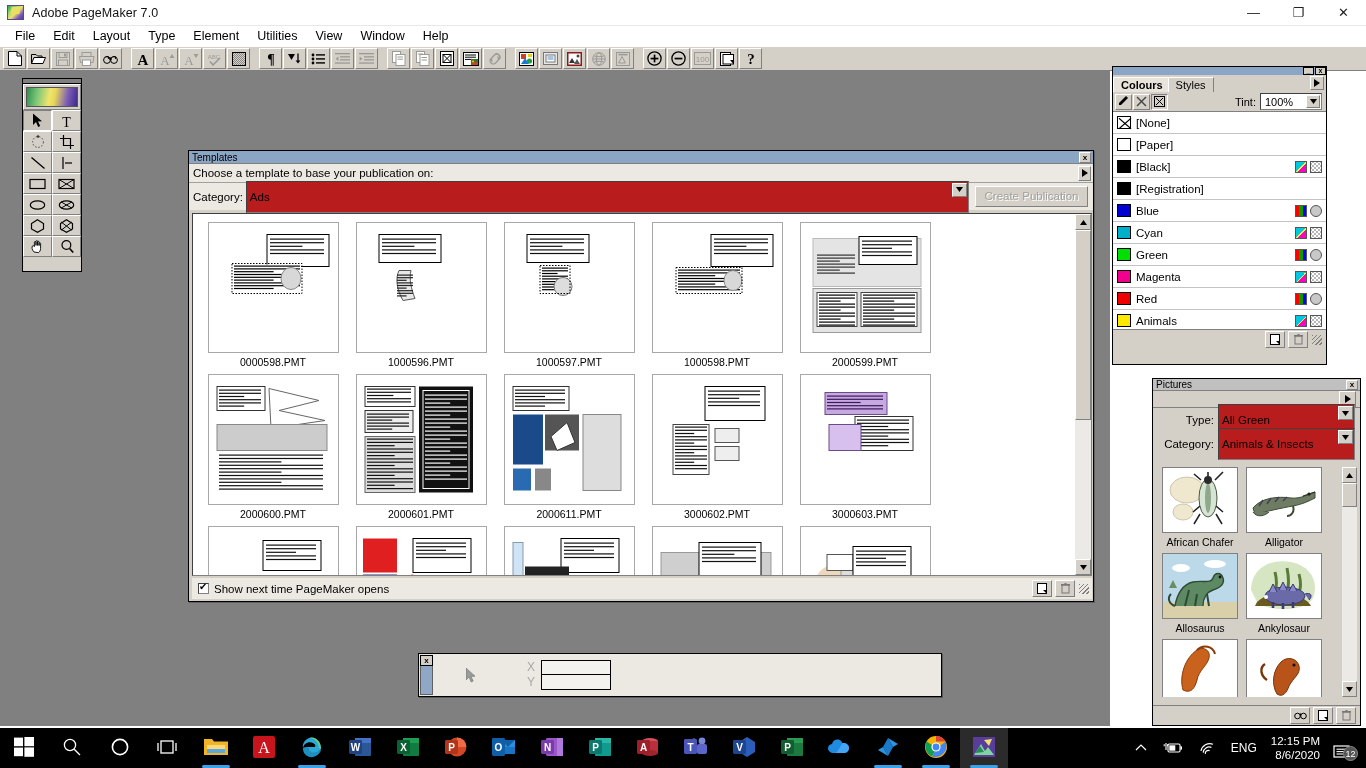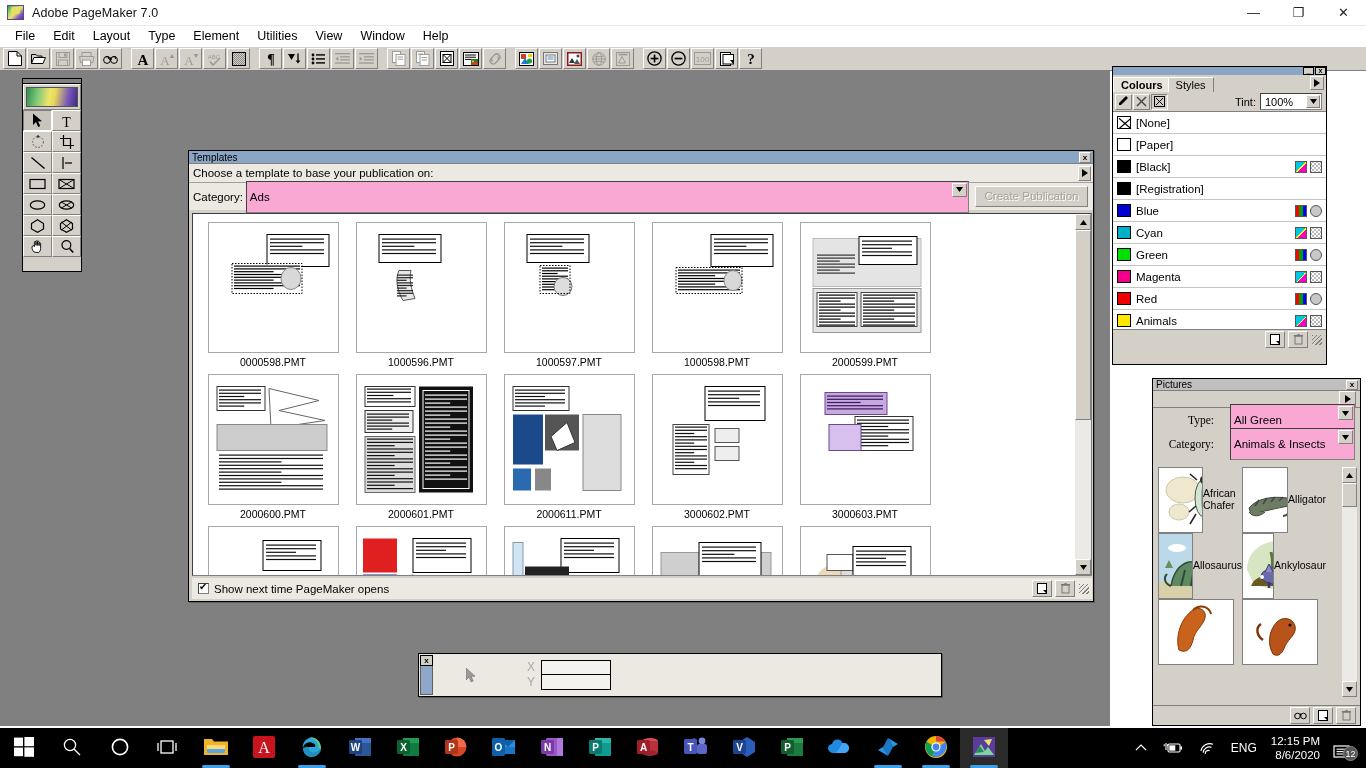--- a/index.html
+++ b/index.html
@@ -113,21 +113,21 @@
     border-top:1px solid #fff; border-left:1px solid #fff;
     border-right:1px solid #808080; border-bottom:1px solid #808080;
     display:flex; align-items:center; justify-content:center;
   }
   .tpl-catrow {
     height:27px; background:#ece9e2; display:flex; align-items:center;
     padding:0 5px 0 4px;
   }
   .tpl-catrow .lbl { font-size:11.5px; color:#000; margin-right:3px; }
   .combo {
-    flex:1; height:32px; background:#f9a8d4;
+    flex:1; height:32px; background:#b91c1c;
     border:1px solid #808080; border-top-color:#404040; border-left-color:#404040;
     display:flex; align-items:center; position:relative;
   }
   .combo .val { padding-left:3px; font-size:11.5px; color:#000; }
   .combo .arrow {
     position:absolute; right:1px; top:1px; width:15px; height:14px;
     background:#d4d0c8;
     border-top:1px solid #fff; border-left:1px solid #fff;
     border-right:1px solid #808080; border-bottom:1px solid #808080;
     display:flex; align-items:center; justify-content:center;
@@ -280,26 +280,26 @@
   .pp-cap .t { font-size:10px; color:#000; }
   .pp-cap .x {
     margin-left:auto; width:12px; height:10px; background:#d4d0c8;
     border-top:1px solid #fff; border-left:1px solid #fff;
     border-right:1px solid #808080; border-bottom:1px solid #808080;
     font-size:8px; line-height:8px; text-align:center; font-weight:bold;
   }
   .pp-bar { height:17px; background:#d4d0c8; display:flex; justify-content:flex-end;
             align-items:center; padding-right:3px; border-bottom:1px solid #808080; }
   .pp-row { height:24px; display:flex; align-items:center; padding:0 5px; }
-  .pp-row .lab { font-size:11.5px; width:56px; text-align:right; margin-right:16px;font-family:Liberation Serif, serif; }
+  .pp-row .lab { font-size:11.5px; width:56px; text-align:right; margin-right:4px; }
   .pp-grid {
     position:absolute; left:5px; top:88px; width:199px; height:230px;
     background:#d4d0c8; overflow:hidden;
   }
-  .pic-cell { width:84px; display:flex; flex-direction:row; align-items:center; }
+  .pic-cell { width:84px; display:flex; flex-direction:column; align-items:center; }
   .pic-box { width:76px; height:66px; background:#fff; border:1px solid #808080; position:relative; overflow:hidden; }
   .pic-name { font-size:10.5px; color:#000; margin-top:3px; margin-bottom:5px; }
   .pp-footer {
     position:absolute; left:0; bottom:0; width:207px; height:20px; background:#d4d0c8;
     display:flex; align-items:center; justify-content:flex-end; padding-right:4px;
     border-top:1px solid #808080;
   }
 
   
   .ctrl-pal {

